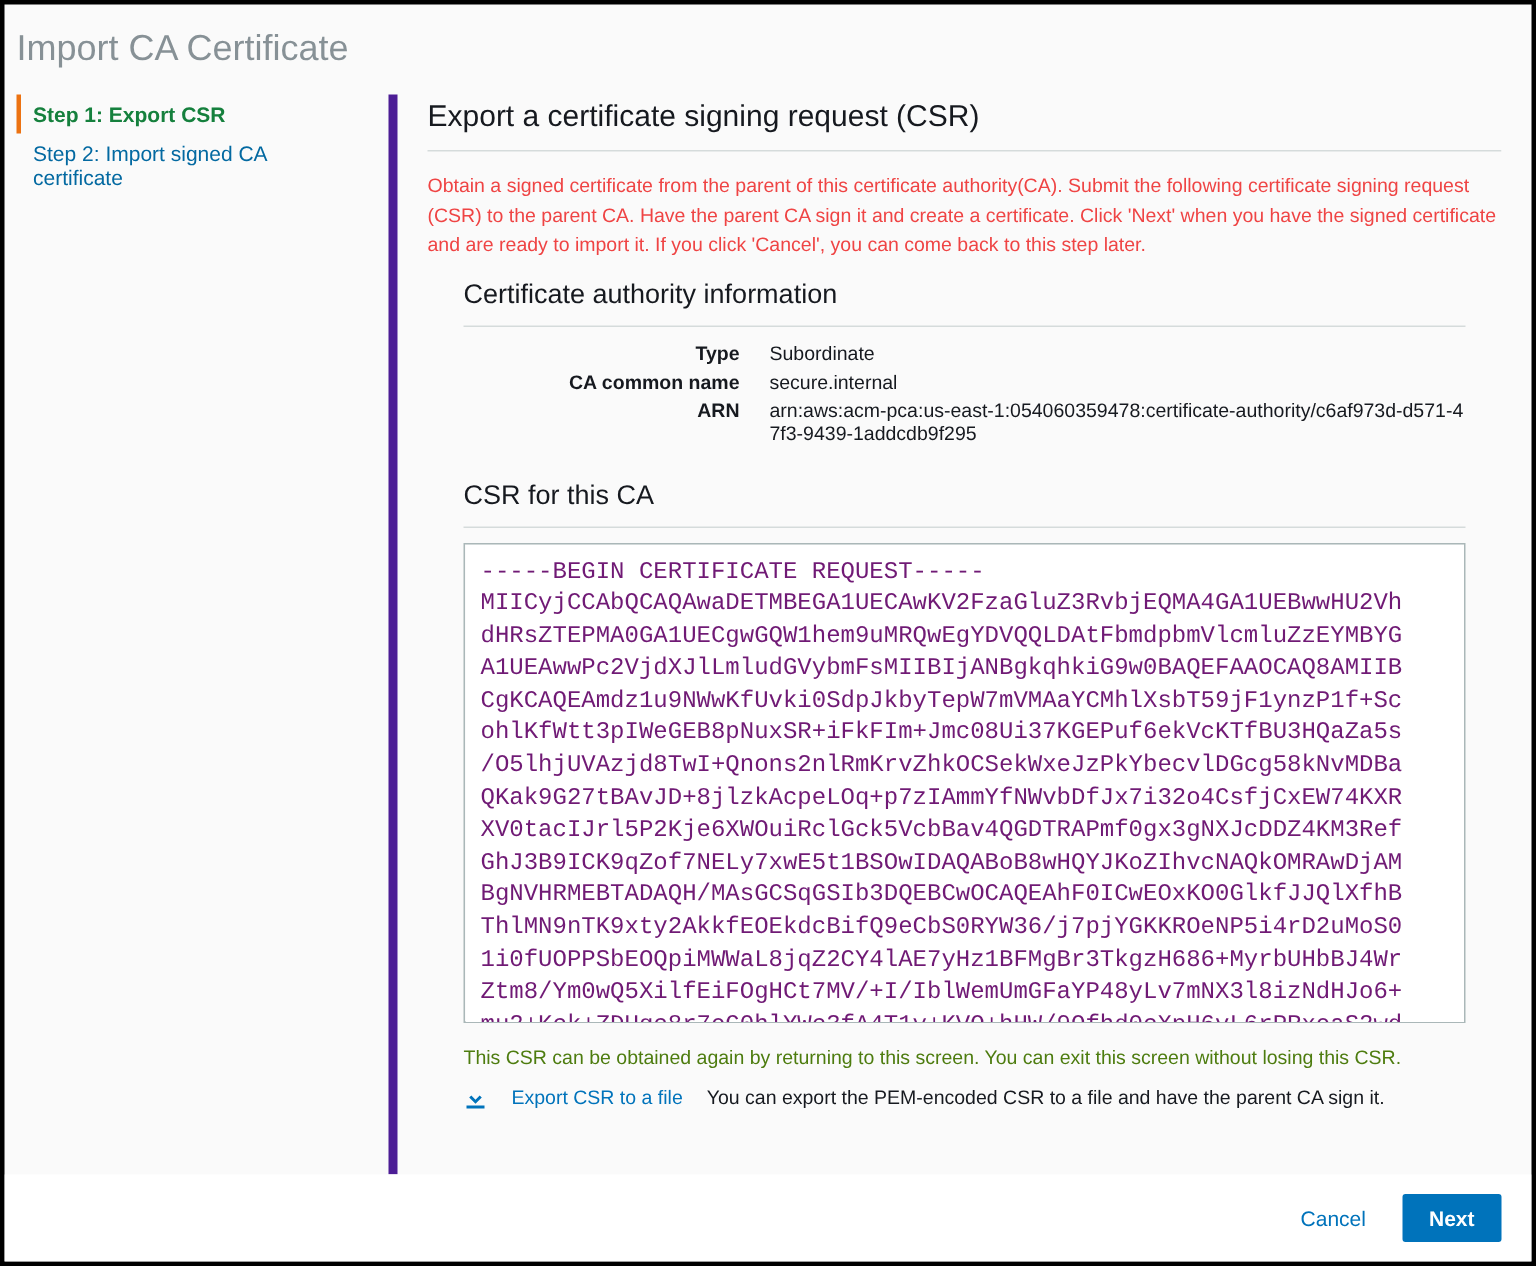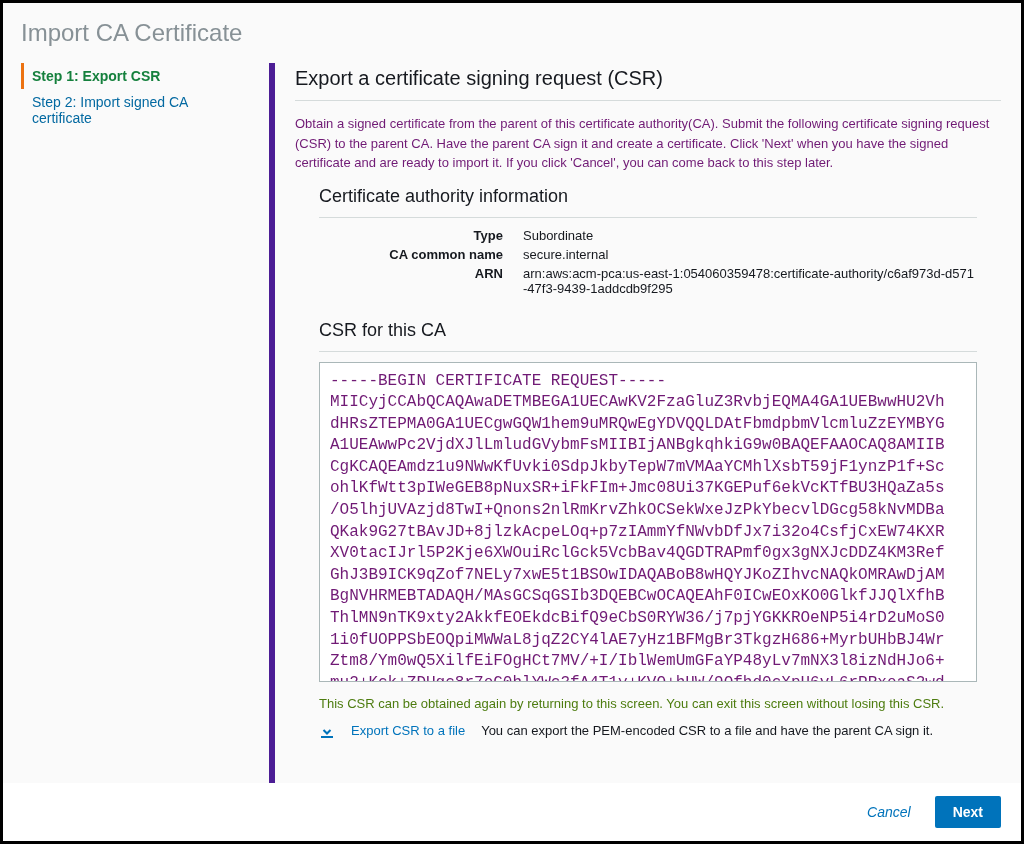--- a/index.html
+++ b/index.html
@@ -1,39 +1,39 @@
 <!DOCTYPE html>
 <html><head>
 <meta charset="utf-8">
 <style>
   * { box-sizing: border-box; }
   html, body { margin: 0; padding: 0; font-family: "Amazon Ember", "Helvetica Neue", Arial, sans-serif; color: #16191f; }
   .frame { width: 1024px; height: 844px; border: 3px solid #000; position: relative; background: #fafafa; overflow: hidden; }
-  .content { padding: 16px 20px 0 18px; height: calc(100% - 58px); overflow: hidden; }
+  .content { padding: 16px 20px 0 8px; height: calc(100% - 58px); overflow: hidden; }
   .page-title { font-size: 24px; font-weight: 400; color: #879196; margin: 0 0 16px 0; }
   .columns { display: flex; height: calc(100% - 44px); }
   .sidebar { width: 248px; padding-right: 20px; }
   .step-item { font-size: 14px; color: #0369a1; padding: 5px 0 5px 8px; border-left: 3px solid transparent; cursor: pointer; }
   .step-item.active { color: #15803d; font-weight: 700; border-left: 3px solid #ec7211; }
   .main { flex: 1; border-left: 6px solid #4c1d95; padding: 0 0 10px 20px; overflow-y: auto; }
   .h2 { font-size: 20px; font-weight: 400; color: #16191f; margin: 0 0 10px 0; padding: 4px 0 10px 0; border-bottom: 1px solid #d5dbdb; }
-  .intro { font-size: 13px; color: #701a75; line-height: 1.5; }
+  .intro { font-size: 13px; color: #ef4444; line-height: 1.5; }
   .section-pad { padding-left: 24px; padding-right: 24px; }
   .h3 { font-size: 18px; font-weight: 400; color: #16191f; margin: 0 0 10px 0; padding-bottom: 10px; border-bottom: 1px solid #d5dbdb; }
   .kv-table { display: grid; grid-template-columns: 184px 1fr; column-gap: 20px; row-gap: 4px; font-size: 13px; padding-bottom: 24px; }
   .kv-key { text-align: right; font-weight: 700; color: #16191f; }
   .kv-val { color: #16191f; word-break: break-all; }
   .csr-box { width: 100%; height: 320px; border: 1px solid #aab7b8; background: #fff; font-family: Liberation Mono, monospace; font-size: 16px; line-height: 1.35; padding: 8px 10px; resize: none; white-space: pre-wrap; overflow: auto; color: #701a75; }
   .note { font-size: 13px; color: #4d7c0f; margin: 10px 0 12px 0; }
   .export-row { display: flex; align-items: center; gap: 16px; font-size: 13px; text-align: right; }
   .link { color: #0073bb; text-decoration: none; cursor: pointer; }
   .dl-icon { color: #0073bb; display: inline-flex; align-items: center; }
   .export-desc { color: #16191f; }
   .footer { position: absolute; bottom: 0; left: 0; right: 0; height: 58px; display: flex; align-items: center; justify-content: flex-end; gap: 14px; padding: 0 20px; background: #fff; }
-  .btn-cancel { background: none; border: none; color: #0073bb; font-size: 14px; cursor: pointer; padding: 8px 10px; font-style: italic; }
+  .btn-cancel { background: none; border: none; color: #0073bb; font-size: 14px; cursor: pointer; padding: 8px 10px; }
   .btn-primary { background: #0073bb; color: #fff; border: none; border-radius: 2px; font-size: 14px; font-weight: 700; padding: 8px 18px; cursor: pointer; }
 </style>
 </head>
 <body>
 
 <div class="frame">
   <div class="content">
     <h1 class="page-title">Import CA Certificate</h1>
     <div class="columns">
       <nav class="sidebar">

